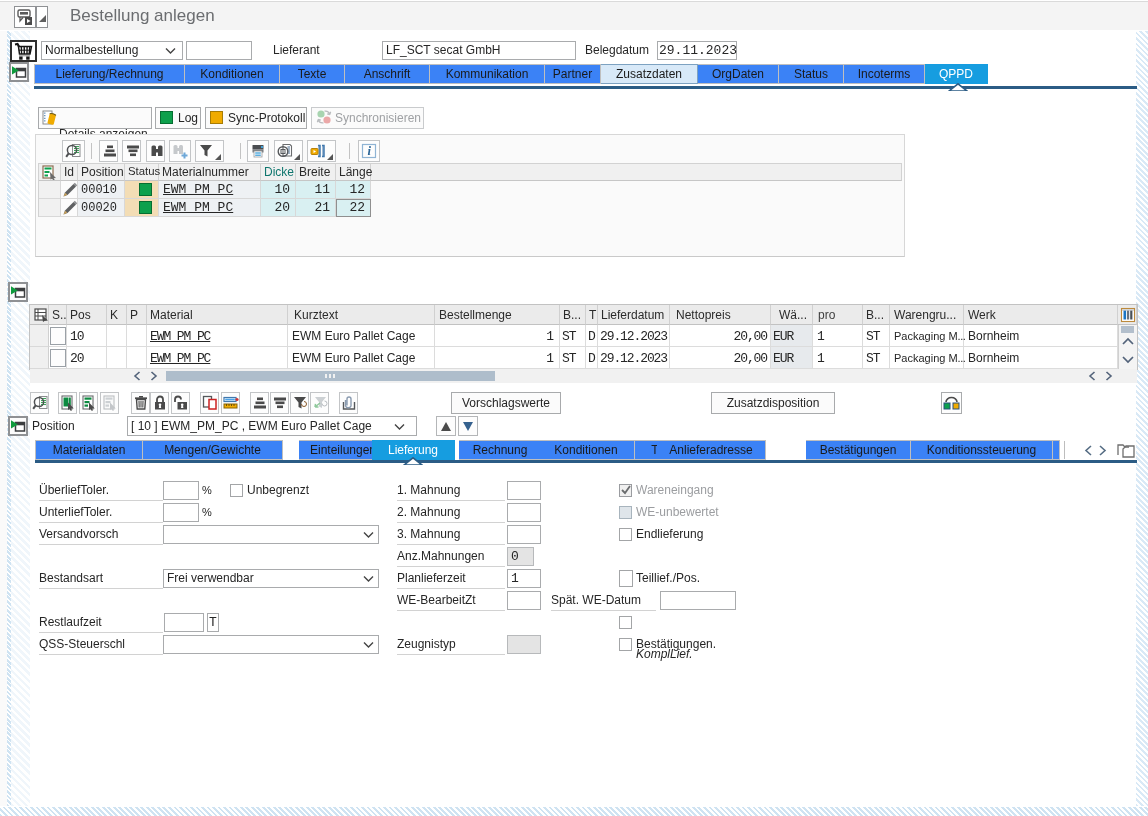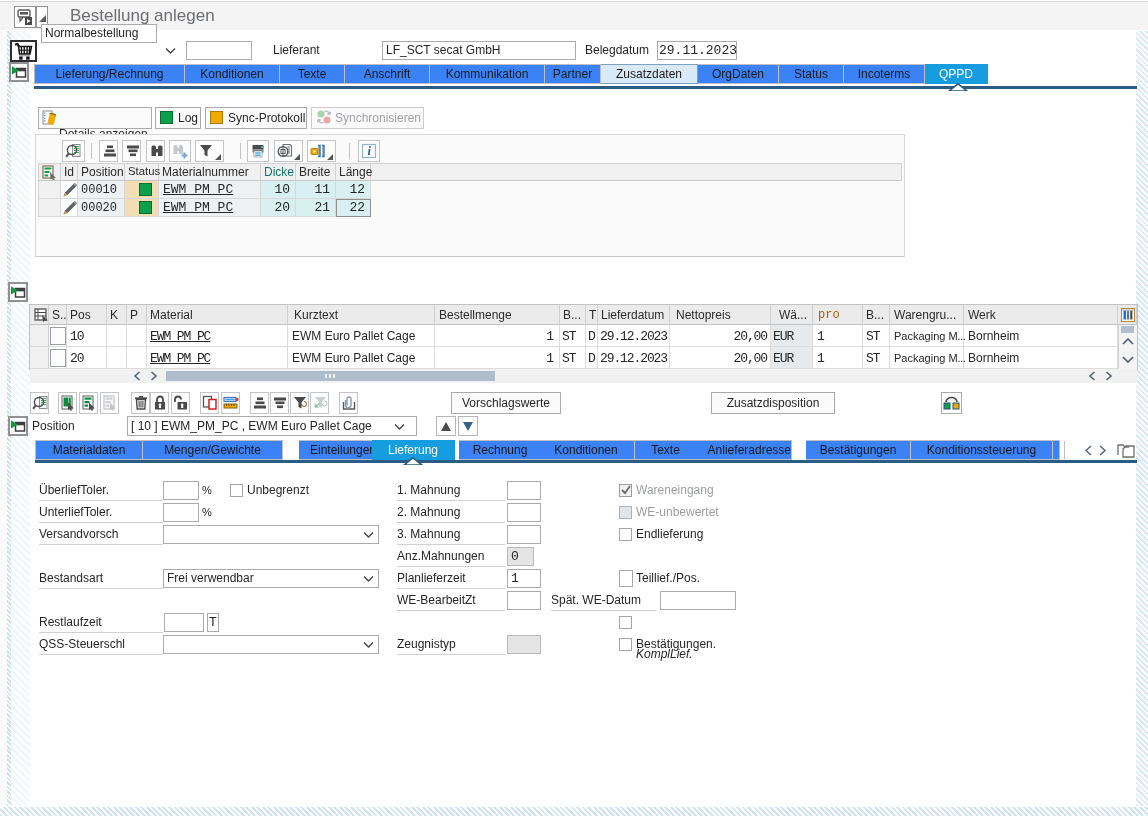--- a/index.html
+++ b/index.html
@@ -50,21 +50,21 @@
   <path d="M5.5 4.5 L18.5 4.5 L17 12 L6.5 12 Z" fill="none" stroke="#141414" stroke-width="1.5"></path>
   <line x1="8.3" y1="4.5" x2="8.6" y2="12" stroke="#141414" stroke-width="1.4"></line>
   <line x1="11.2" y1="4.5" x2="11.3" y2="12" stroke="#141414" stroke-width="1.4"></line>
   <line x1="14.1" y1="4.5" x2="14" y2="12" stroke="#141414" stroke-width="1.4"></line>
   <line x1="16.8" y1="4.5" x2="16.2" y2="12" stroke="#141414" stroke-width="1.4"></line>
   <line x1="5.8" y1="8.2" x2="17.8" y2="8.2" stroke="#141414" stroke-width="1"></line>
   <line x1="6" y1="13.8" x2="17" y2="13.8" stroke="#8a8a8a" stroke-width="1"></line>
   <rect x="6.2" y="14.5" width="3.4" height="3.2" fill="#141414"></rect>
   <rect x="13.2" y="14.5" width="3.4" height="3.2" fill="#141414"></rect>
 </svg>
-<div class="inp" style="left:41px;top:24px;width:116px;">Normalbestellung</div>
+<div class="inp" style="left:41px;top:41px;width:142px;">Normalbestellung</div>
 <svg class="abs" style="left:165px;top:47px;" width="11" height="8" viewBox="0 0 11 8">
     <path d="M1 1.5 L5.5 6 L10 1.5" fill="none" stroke="#444" stroke-width="1.4"></path>
   </svg>
 <div class="inp" style="left:186px;top:41px;width:66px;"></div>
 <div class="lbl" style="left:273px;top:41px;">Lieferant</div>
 <div class="inp" style="left:382px;top:41px;width:194px;">LF_SCT secat GmbH</div>
 <div class="lbl" style="left:585px;top:41px;">Belegdatum</div>
 <div class="inp mono" style="left:657px;top:41px;width:80px;padding:0 1px;">29.11.2023</div>
 
 <div class="abs" style="left:9px;top:62px;width:20px;height:20px;background:#fcfcfc;border:2px solid #8f9194;"></div>
@@ -284,21 +284,21 @@
 <div class="abs" style="left:110px;top:308px;color:#2b2b2b;">K</div>
 <div class="abs" style="left:130px;top:308px;color:#2b2b2b;">P</div>
 <div class="abs" style="left:150px;top:308px;color:#2b2b2b;">Material</div>
 <div class="abs" style="left:294px;top:308px;color:#2b2b2b;">Kurztext</div>
 <div class="abs" style="left:439px;top:308px;color:#2b2b2b;">Bestellmenge</div>
 <div class="abs" style="left:563px;top:308px;color:#2b2b2b;">B...</div>
 <div class="abs" style="left:589px;top:308px;color:#2b2b2b;">T</div>
 <div class="abs" style="left:601px;top:308px;color:#2b2b2b;">Lieferdatum</div>
 <div class="abs" style="left:676px;top:308px;color:#2b2b2b;">Nettopreis</div>
 <div class="abs" style="left:779px;top:308px;color:#2b2b2b;">Wä...</div>
-<div class="abs" style="left:818px;top:308px;color:#a16207;font-family:Liberation Mono, monospace;">pro</div>
+<div class="abs" style="left:818px;top:308px;color:#404040;">pro</div>
 <div class="abs" style="left:866px;top:308px;color:#2b2b2b;">B...</div>
 <div class="abs" style="left:894px;top:308px;color:#2b2b2b;">Warengru...</div>
 <div class="abs" style="left:968px;top:308px;color:#2b2b2b;">Werk</div>
 <svg class="abs" style="left:34px;top:308px;" width="15" height="14" viewBox="0 0 15 14">
 <rect x="1" y="1" width="11" height="11" fill="#fff" stroke="#4a4a4a" stroke-width="1.2"></rect>
 <line x1="1" y1="4.5" x2="12" y2="4.5" stroke="#4a4a4a" stroke-width="1"></line>
     <line x1="1" y1="8" x2="12" y2="8" stroke="#4a4a4a" stroke-width="1"></line>
     <line x1="4" y1="1" x2="4" y2="12" stroke="#4a4a4a" stroke-width="1"></line>
 <path d="M8 7 L14 12.5 L10.8 12.7 L9 14 Z" fill="#4a4a4a"></path>
   </svg>
@@ -529,21 +529,21 @@
   </svg>
 
 <div class="abs" style="left:35px;top:440px;height:20px;">
   <div class="tab first" style="left:0px;width:108px;">Materialdaten</div>
   <div class="tab" style="left:108px;width:140px;">Mengen/Gewichte</div>
   <div class="tab" style="left:264px;width:89px;">Einteilungen</div>
   <div class="tab sel" style="left:337px;width:83px;">Lieferung</div>
   <div class="tab" style="left:424px;width:83px;">Rechnung</div>
   <div class="tab" style="left:503px;width:97px;">Konditionen</div>
   <div class="tab" style="left:600px;width:62px;">Texte</div>
-  <div class="tab" style="left:648px;width:109px;text-align:right;">Anlieferadresse</div>
+  <div class="tab" style="left:622px;width:109px;">Anlieferadresse</div>
   <div class="tab" style="left:771px;width:105px;">Bestätigungen</div>
   <div class="tab" style="left:876px;width:142px;">Konditionssteuerung</div>
   <div class="tab" style="left:1018px;width:7px;"></div>
 </div>
 <div class="abs" style="left:35px;top:460px;width:1102px;height:3px;background:#2b5c85;"></div>
 <svg class="abs" style="left:403px;top:457px;" width="20" height="8" viewBox="0 0 20 8">
     <path d="M1 8 L10 0.8 L19 8 Z" fill="#fff" stroke="#2b5c85" stroke-width="1.6"></path>
   </svg>
 <div class="abs" style="left:1064px;top:441px;width:1px;height:18px;background:#bdbdbd;"></div>
 <svg class="abs" style="left:1084px;top:445px;" width="9" height="11" viewBox="0 0 9 11">

